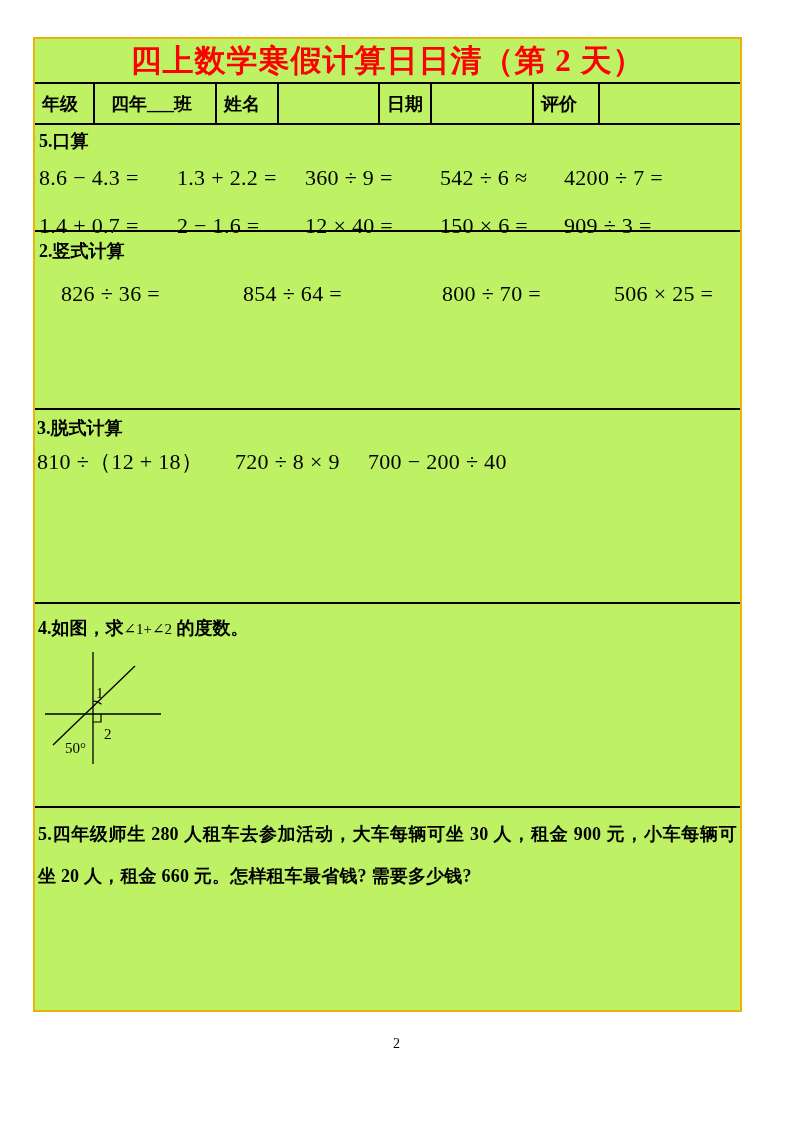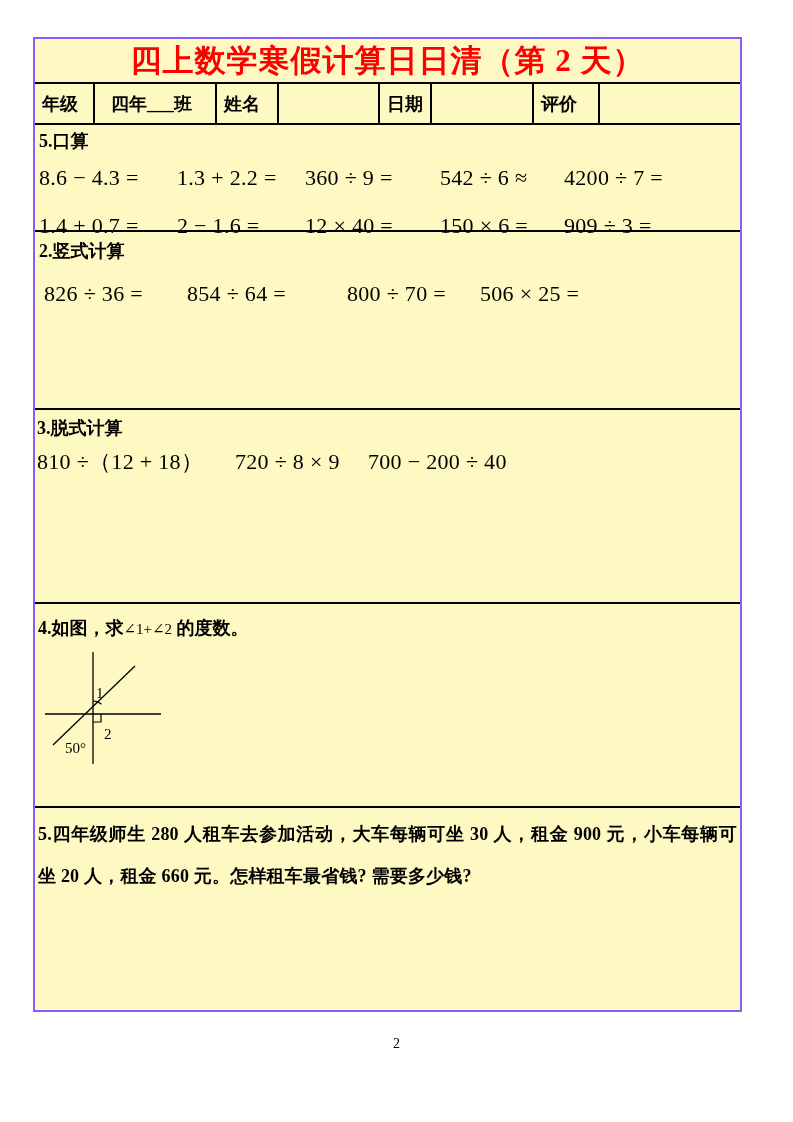--- a/index.html
+++ b/index.html
@@ -3,21 +3,21 @@
 <meta charset="utf-8">
 <style>
   html,body{margin:0;padding:0;}
   body{
     width:793px;height:1122px;background:#ffffff;position:relative;
     font-family:"Liberation Serif","DejaVu Serif",serif;color:#000;
     -webkit-font-smoothing:antialiased;
   }
   .sheet{
     position:absolute;left:33px;top:37px;width:709px;
-    border:2px solid #8b5cf6;box-sizing:border-box;background:#fef9c3;
+    border:2px solid #eab308;box-sizing:border-box;background:#bef264;
   }
   .row{box-sizing:border-box;position:relative;}
   .row + .row{border-top:2px solid #000;}
 
   
   .title-row{height:43px;display:flex;align-items:center;justify-content:center;}
   .doc-title{
     color:#fe0000;font-weight:bold;font-size:31px;letter-spacing:1px;line-height:1;
     white-space:nowrap;
   }
@@ -46,21 +46,21 @@
 
   
   .s1{height:107px;}
   .eq-grid5{display:grid;grid-template-columns:138px 128px 135px 124px auto;padding-left:4px;}
   .s1 .r1{margin-top:15px;}
   .s1 .r2{margin-top:26px;}
 
   
   .s2{height:178px;}
   .s2 .sec-heading{margin-top:8px;}
-  .eq-grid4{display:grid;grid-template-columns:143px 160px 133px auto;padding-left:9px;margin-top:21px;}
+  .eq-grid4{display:grid;grid-template-columns:143px 160px 133px auto;padding-left:26px;margin-top:21px;gap:39px;}
 
   
   .s3{height:194px;}
   .s3 .sec-heading{margin-top:7px;margin-left:2px;}
   .eq-grid3{display:grid;grid-template-columns:198px 133px auto;padding-left:2px;margin-top:12px;}
 
   
   .s4{height:184px;}
   .s4 .sec-heading{margin-top:13px;margin-left:3px;}
   .formula-small{font-size:15px;font-weight:normal;letter-spacing:0;}

